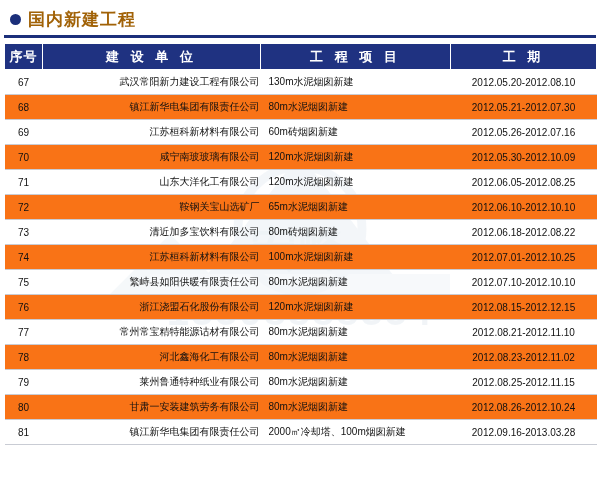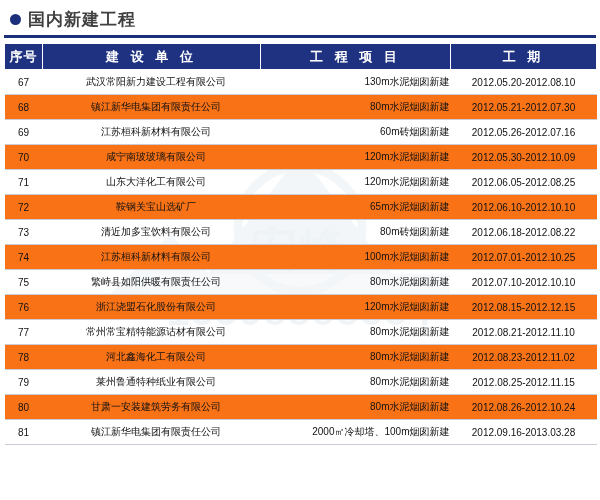--- a/index.html
+++ b/index.html
@@ -49,21 +49,21 @@
   .bullet {
     width: 11px; height: 11px;
     border-radius: 50%;
     background: #1b2f7a;
     margin-right: 7px;
     flex: 0 0 auto;
   }
   .title-text {
     font-size: 17px;
     font-weight: bold;
-    color: #404040;
+    color: #a16207;
     letter-spacing: 1px;
   }
 
   
   table {
     position: relative;
     z-index: 2;
     border-collapse: collapse;
     width: 592px;
     margin: 5px 4px 0 4px;
@@ -86,22 +86,22 @@
     height: 25px;
     font-size: 10px;
     color: #111111;
     border-bottom: 1px solid #c9ccd4;
     vertical-align: middle;
     white-space: nowrap;
     overflow: hidden;
   }
   tbody tr.alt td { background: #f97316; }
   tbody tr td.c0 { text-align: center; width: 38px; }
-  tbody tr td.c1 { text-align: center; padding-left: 10px; }
-  tbody tr td.c2 { text-align: right; padding-left: 8px; }
+  tbody tr td.c1 { text-align: right; padding-left: 10px; }
+  tbody tr td.c2 { text-align: left; padding-left: 8px; }
   tbody tr td.c3 { text-align: center; }
   col.w0 { width: 38px; }
   col.w1 { width: 218px; }
   col.w2 { width: 190px; }
   col.w3 { width: 146px; }
 </style>
 </head>
 <body>
 
 <div id="page">

